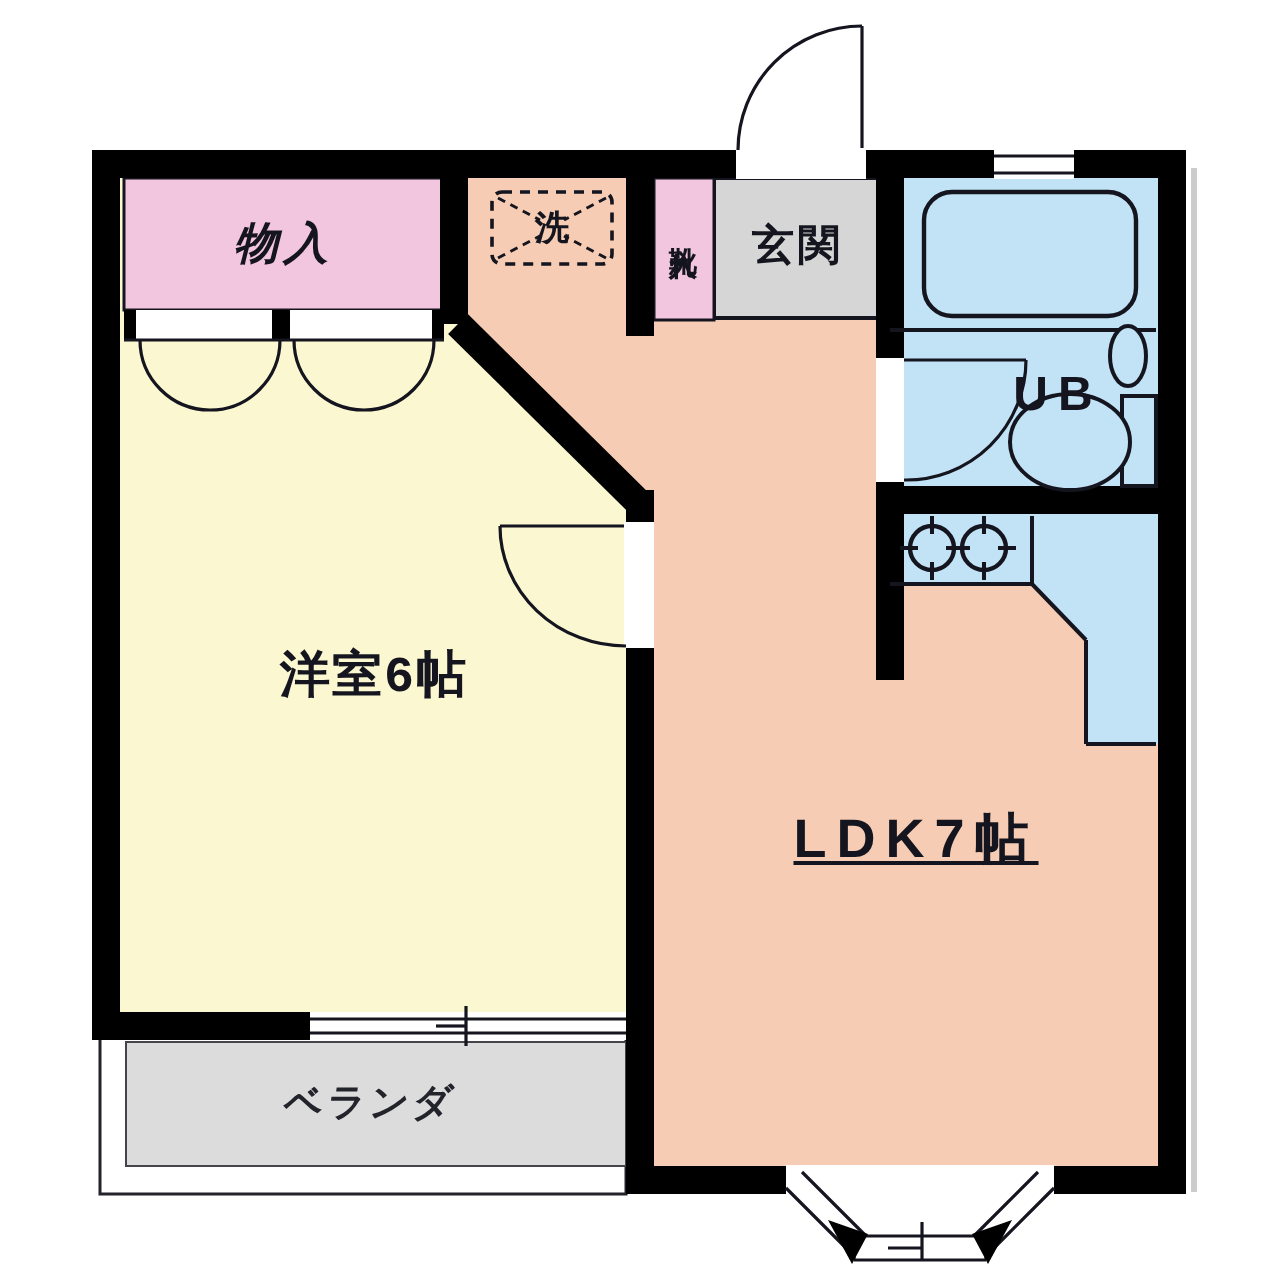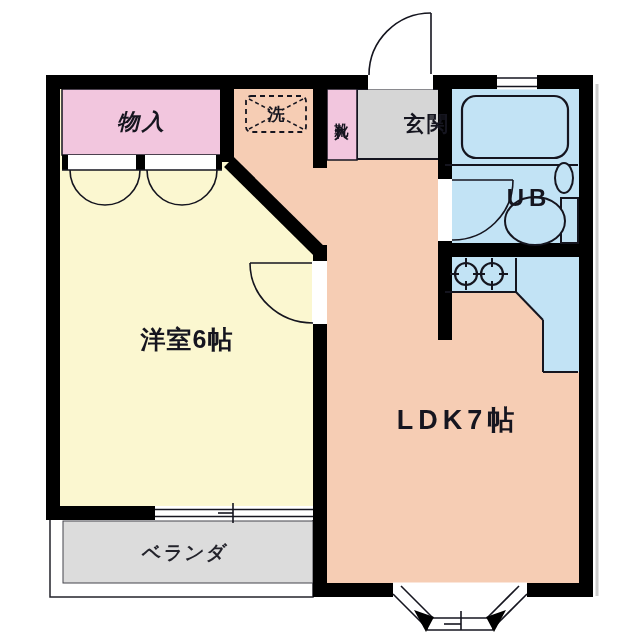--- a/index.html
+++ b/index.html
@@ -11,22 +11,22 @@
   .dash{stroke:#15151f;stroke-width:1.8;fill:none;stroke-dasharray:5 4;}
   .dash2{stroke:#15151f;stroke-width:1.5;fill:none;stroke-dasharray:4 3;}
   .opening{fill:#ffffff;stroke:none;}
   .lbl{position:absolute;transform:translate(-50%,-50%);white-space:nowrap;
        color:#15151f;font-weight:bold;line-height:1;}
   .lbl-storage{font-size:22px;letter-spacing:3px;}
   .lbl-washer{font-size:17px;font-weight:bold;}
   .lbl-shoe{font-size:14px;writing-mode:vertical-rl;text-orientation:upright;letter-spacing:2px;}
   .lbl-entrance{font-size:21px;letter-spacing:2px;}
   .lbl-ub{font-size:24px;letter-spacing:5px;margin-left:48px;}
-  .lbl-western{font-size:25px;letter-spacing:1px;}
-  .lbl-ldk{font-size:27px;letter-spacing:5px;}
+  .lbl-western{font-size:25px;letter-spacing:1px;font-family:Liberation Mono, monospace;}
+  .lbl-ldk{font-size:27px;letter-spacing:5px;text-decoration:underline;}
   .lbl-veranda{font-size:19px;letter-spacing:2px;transform:translate(-50%,-50%) skewX(-8deg);color:#23232b;}
 </style>
 </head>
 <body>
 
 <div id="stage">
 
   <svg id="plan-svg" width="640" height="640" viewBox="0 0 640 640">
 
     <g>
@@ -145,18 +145,18 @@
           <path class="dash2" d="M303,129 L282,118"></path>
       </g>
     </g>
 
     <path d="M597,84 V596" stroke="#cccccc" stroke-width="3" fill="none"></path>
   </svg>
 
   <div class="lbl lbl-storage" style="left:142px;top:122px;font-style:italic;">物入</div>
   <div class="lbl lbl-washer" style="left:276px;top:114px;">洗</div>
   <div class="lbl lbl-shoe" style="left:342px;top:123px;">靴入れ</div>
-  <div class="lbl lbl-entrance" style="left:399px;top:123px;margin-left:28px;">玄関</div>
+  <div class="lbl lbl-entrance" style="left:399px;top:123px;">玄関</div>
   <div class="lbl lbl-ub" style="left:481px;top:198px;">UB</div>
   <div class="lbl lbl-western" style="left:187px;top:339px;">洋室6帖</div>
   <div class="lbl lbl-ldk" style="left:458px;top:420px;">LDK7帖</div>
   <div class="lbl lbl-veranda" style="left:185px;top:552px;">ベランダ</div>
 </div>
 
 </body></html>

